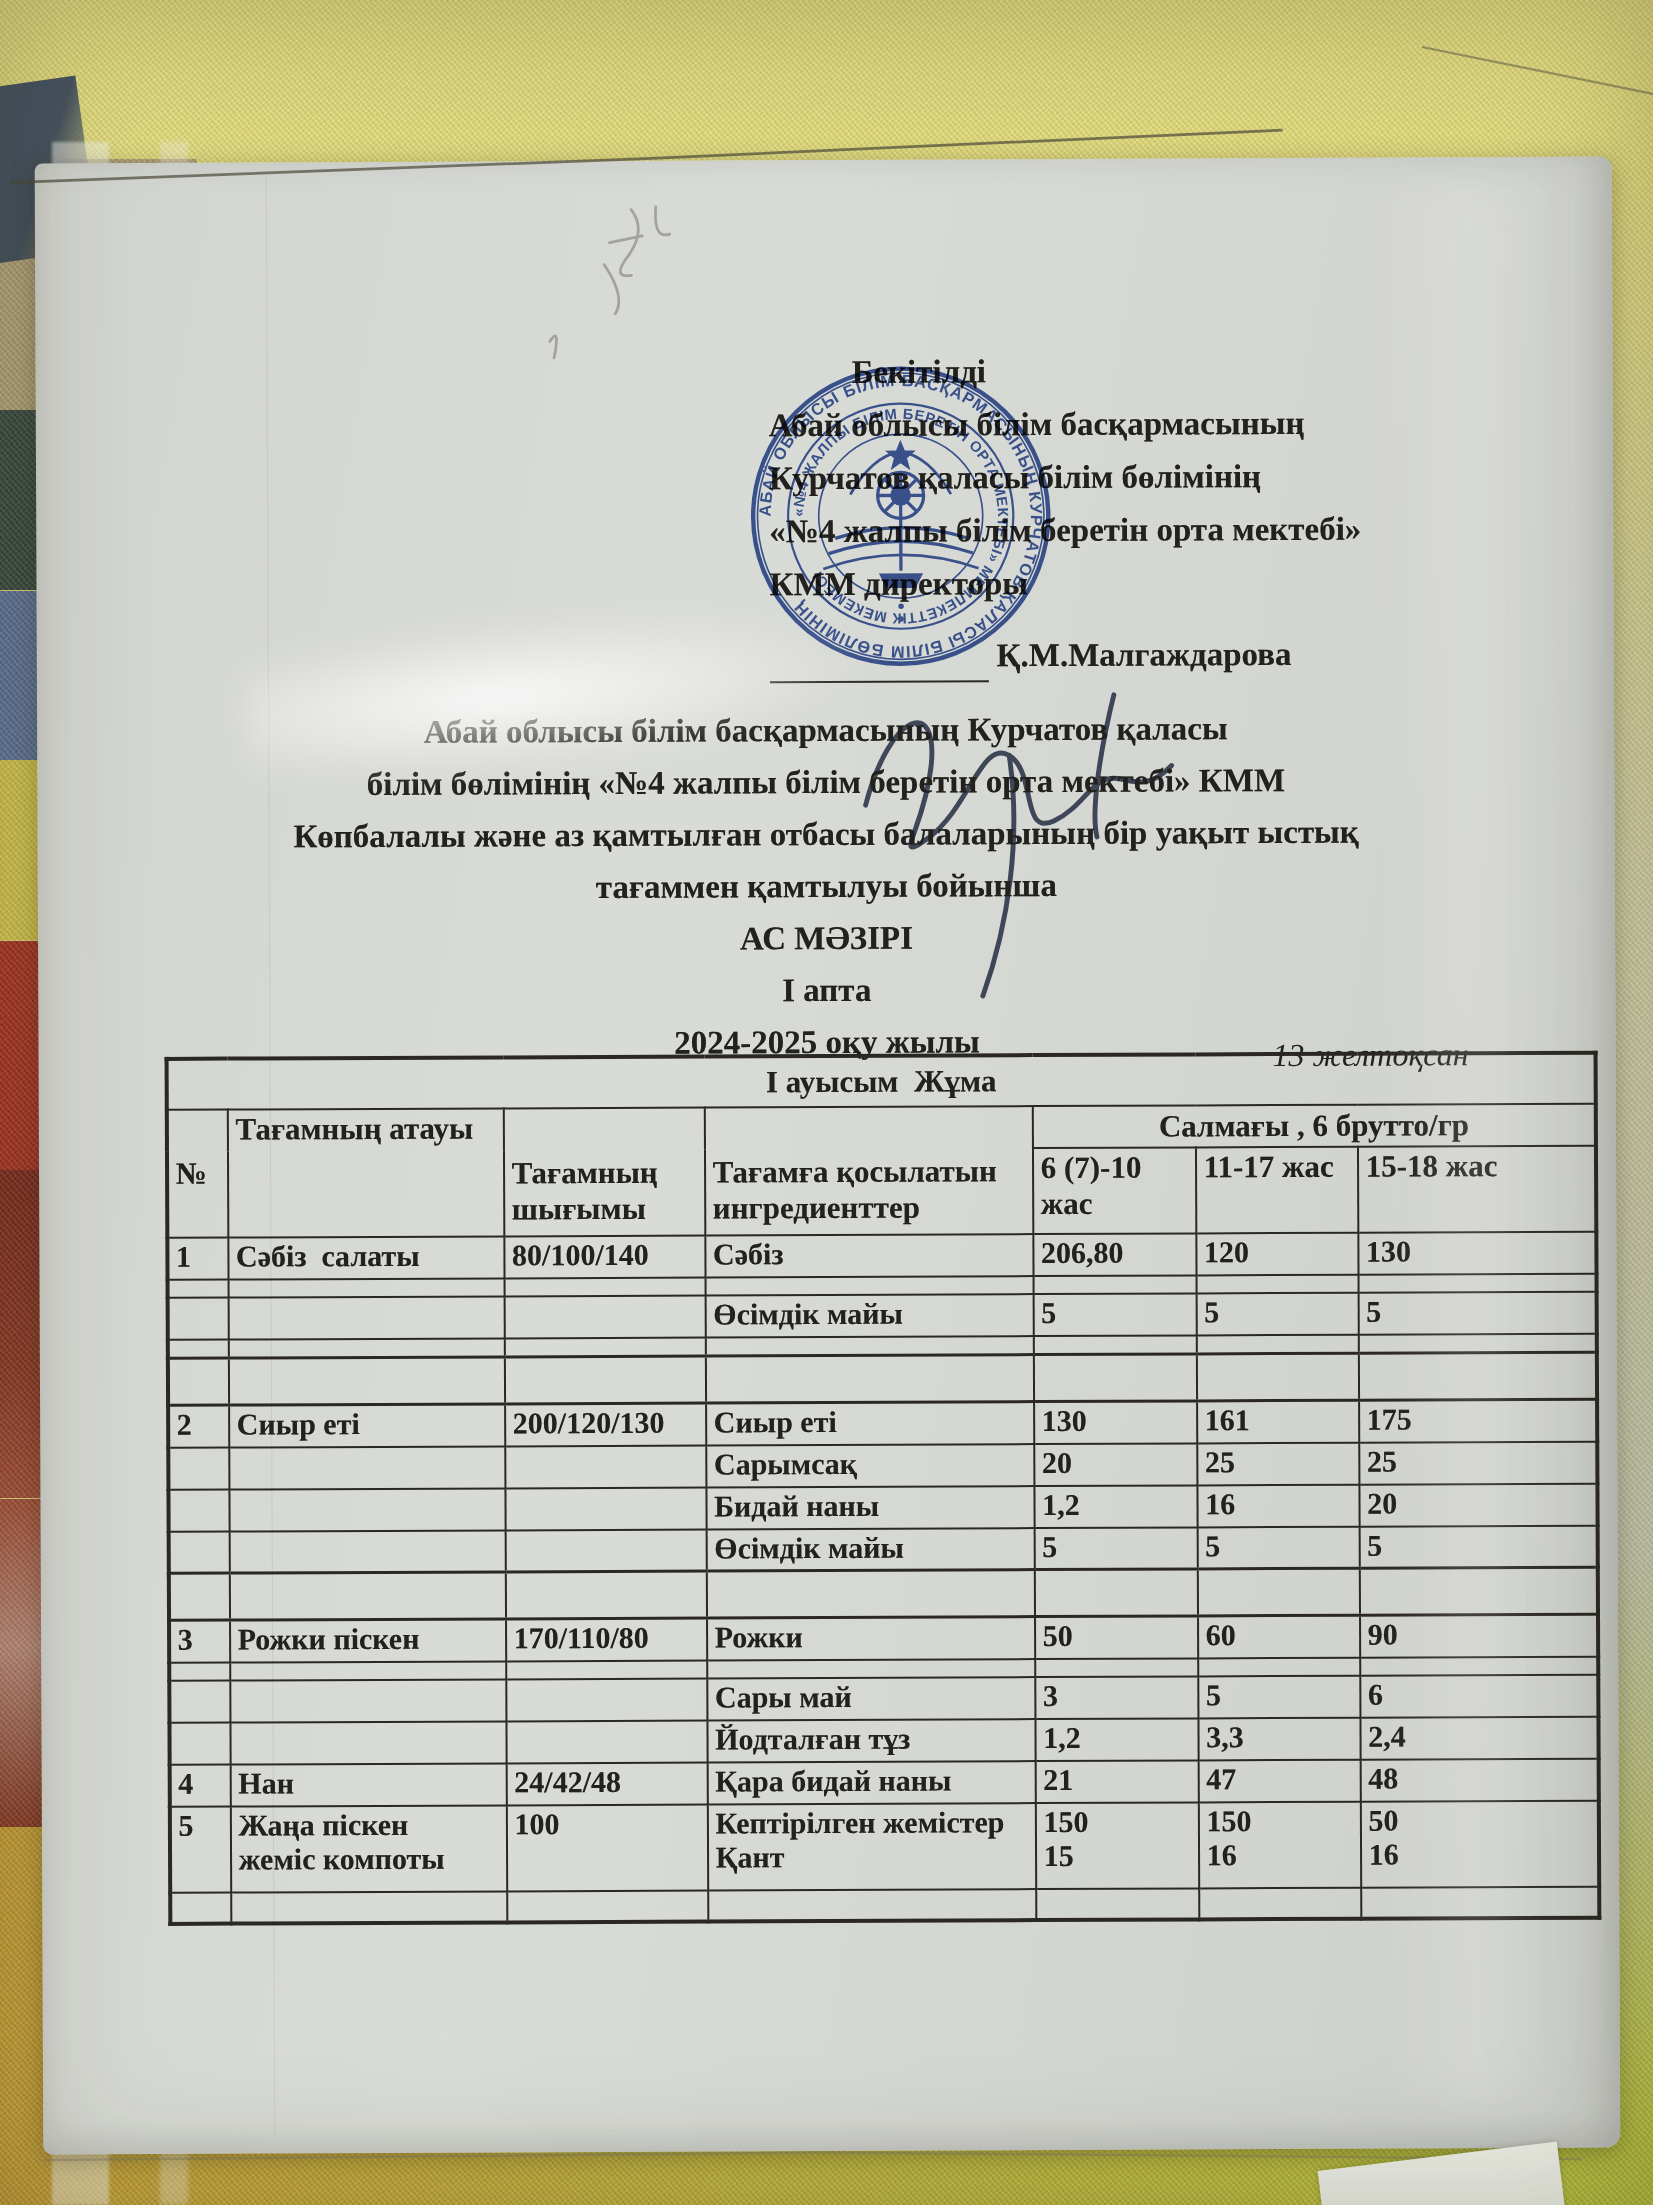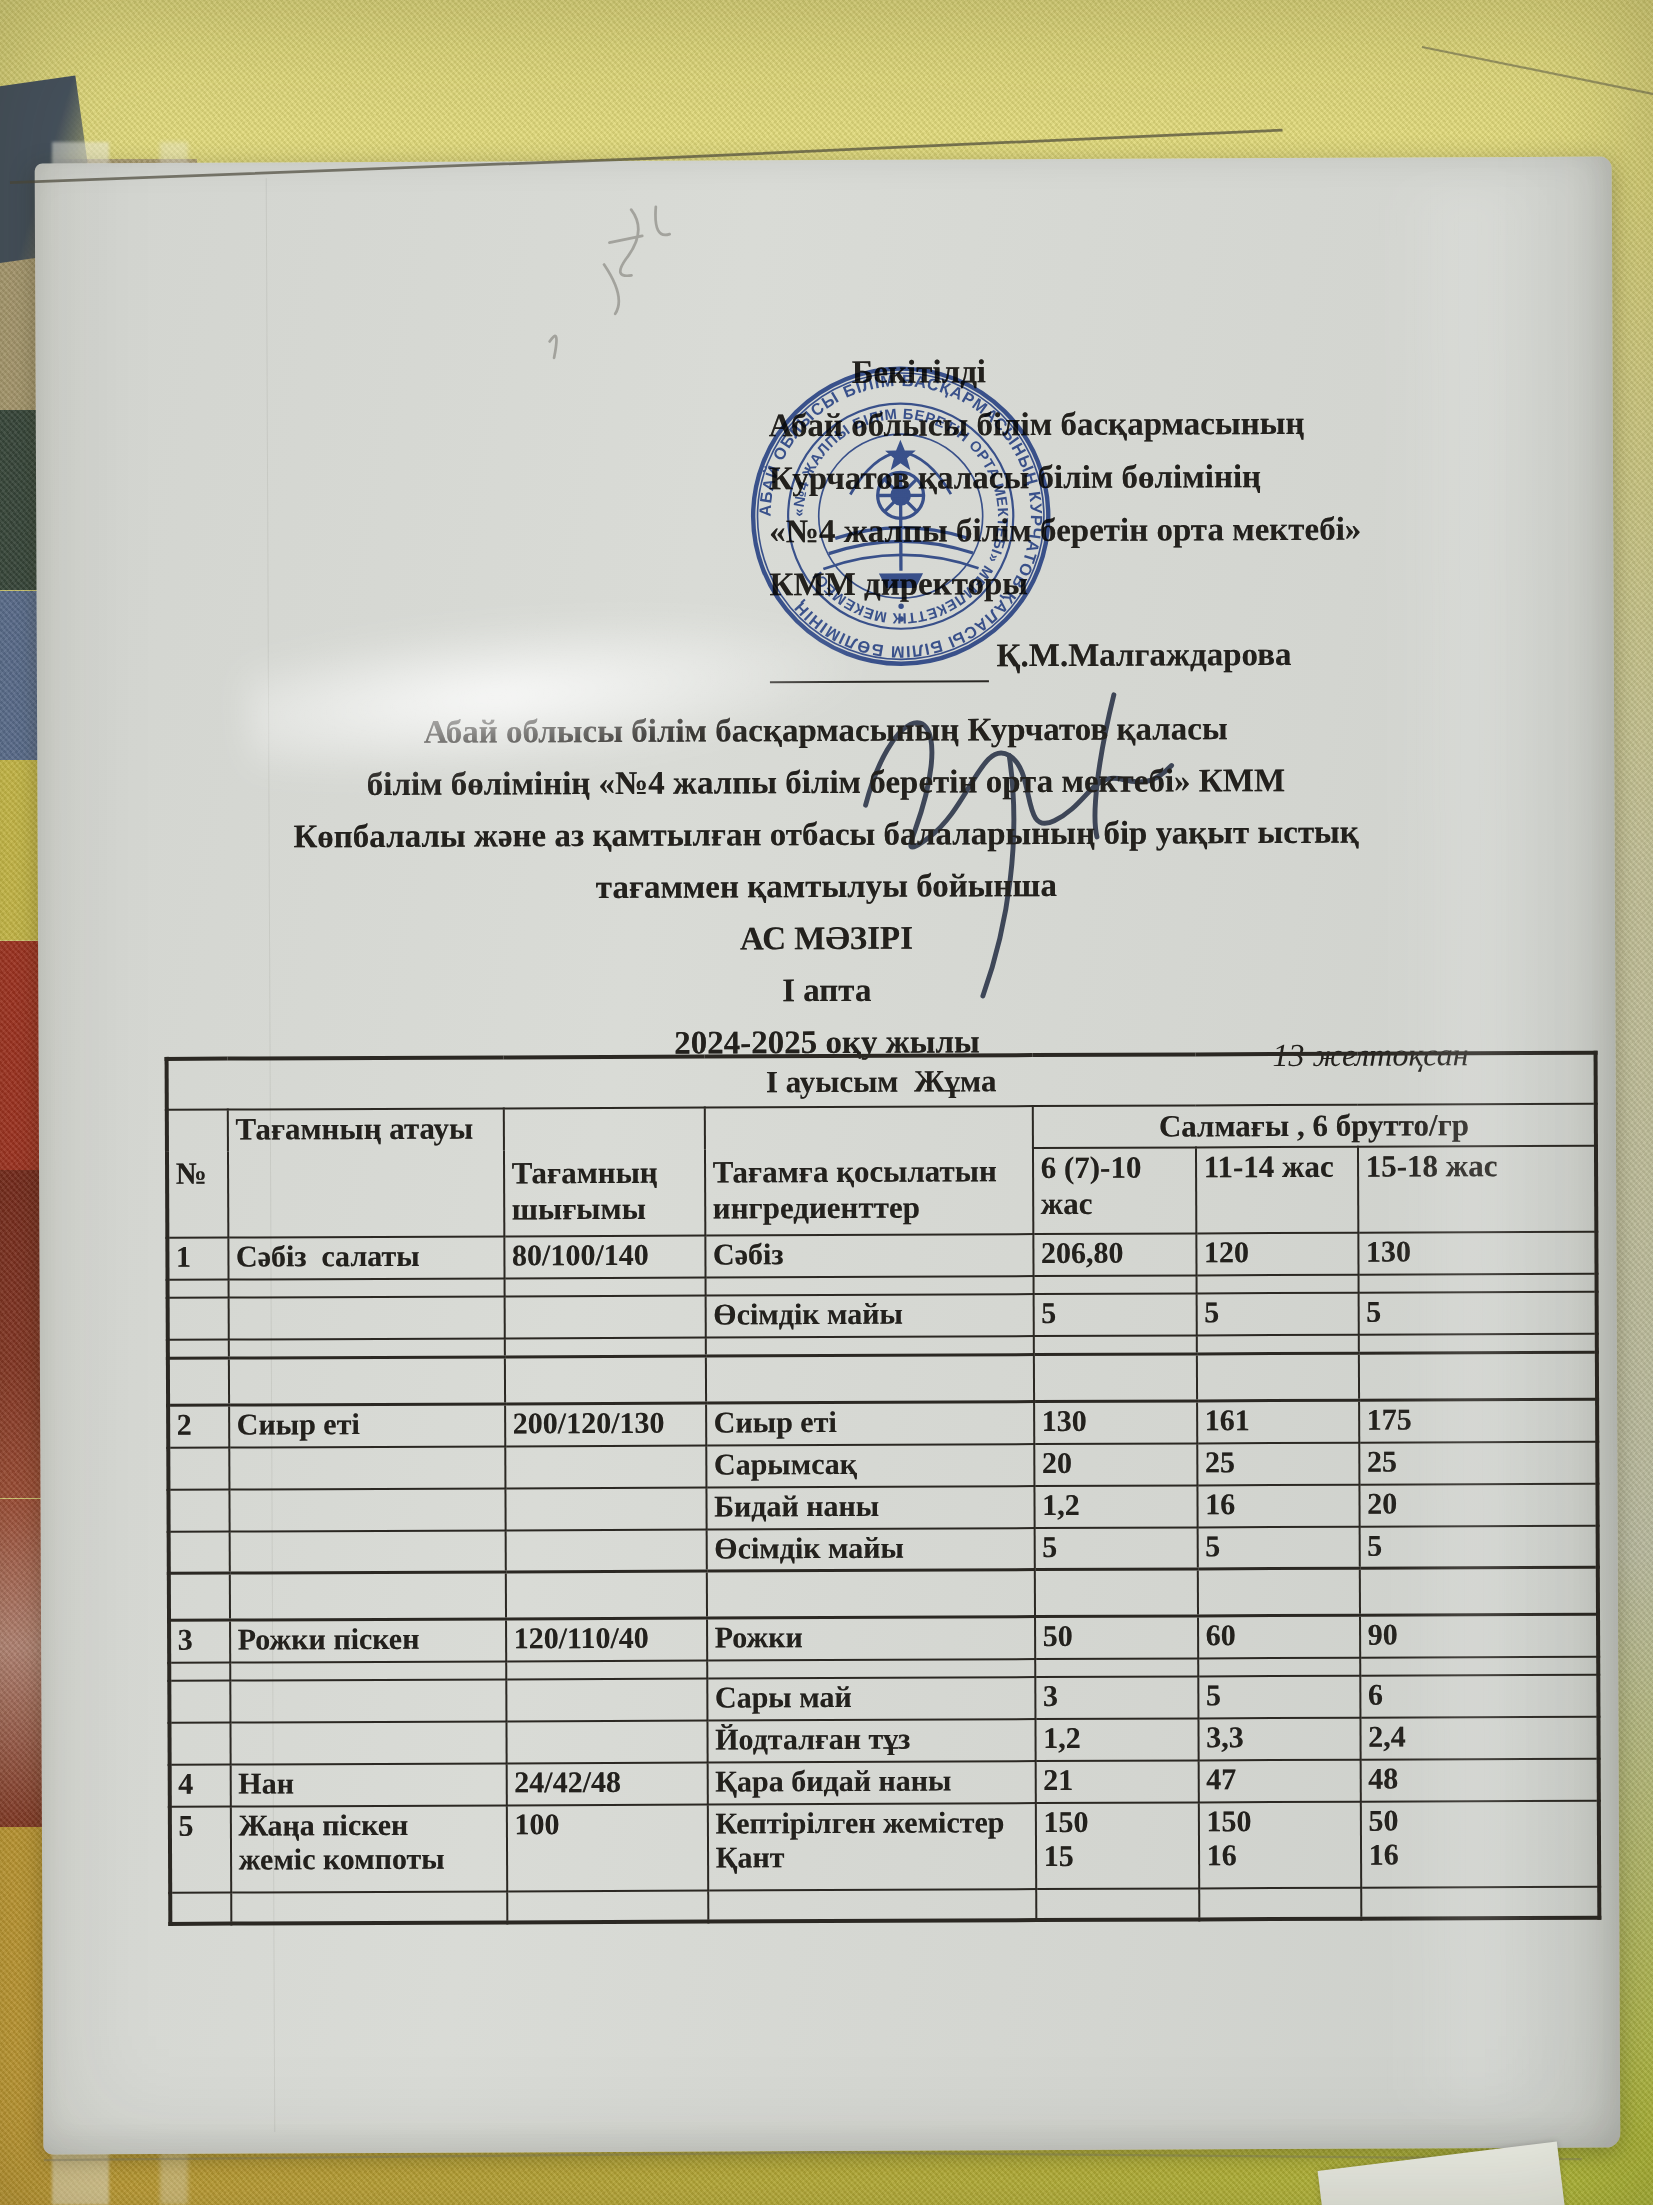--- a/index.html
+++ b/index.html
@@ -219,21 +219,21 @@
       </tr>
       <tr>
         <th class="h-no" rowspan="2">№</th>
         <th class="h-name" rowspan="2">Тағамның атауы</th>
         <th class="h-output" rowspan="2">Тағамның шығымы</th>
         <th class="h-ingr" rowspan="2">Тағамға қосылатын ингредиенттер</th>
         <th class="h-weight" colspan="3">Салмағы , 6 брутто/гр</th>
       </tr>
       <tr>
         <th class="h-age">6 (7)-10 жас</th>
-        <th class="h-age">11-14 жас</th>
+        <th class="h-age">11-17 жас</th>
         <th class="h-age">15-18 жас</th>
       </tr>
     </thead>
     <tbody>
         <tr class="row-dish">
           <td>1</td>
           <td>Сәбіз  салаты</td>
           <td>80/100/140</td>
           <td>Сәбіз</td>
           <td>206,80</td>
@@ -317,21 +317,21 @@
           <td></td>
           <td></td>
           <td></td>
           <td></td>
           <td></td>
           <td></td>
         </tr>
         <tr class="row-dish">
           <td>3</td>
           <td>Рожки піскен</td>
-          <td>120/110/40</td>
+          <td>170/110/80</td>
           <td>Рожки</td>
           <td>50</td>
           <td>60</td>
           <td>90</td>
         </tr>
         <tr class="row-thin">
           <td></td>
           <td></td>
           <td></td>
           <td></td>

